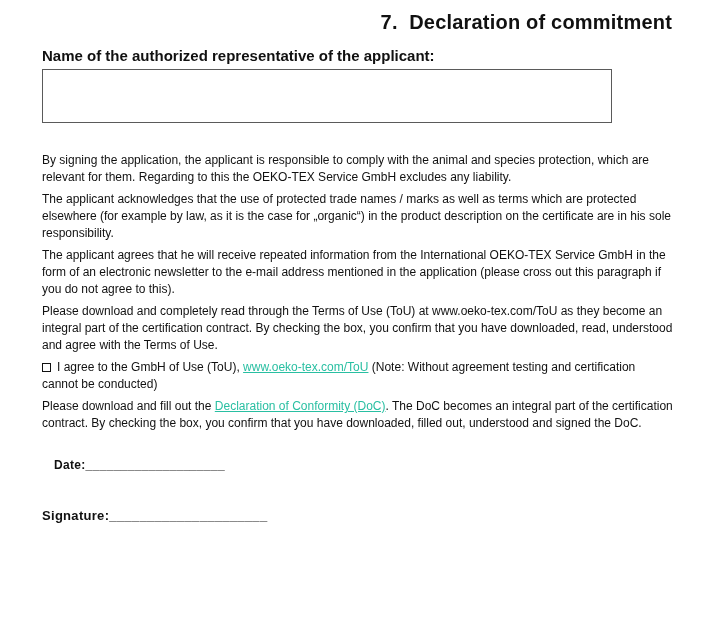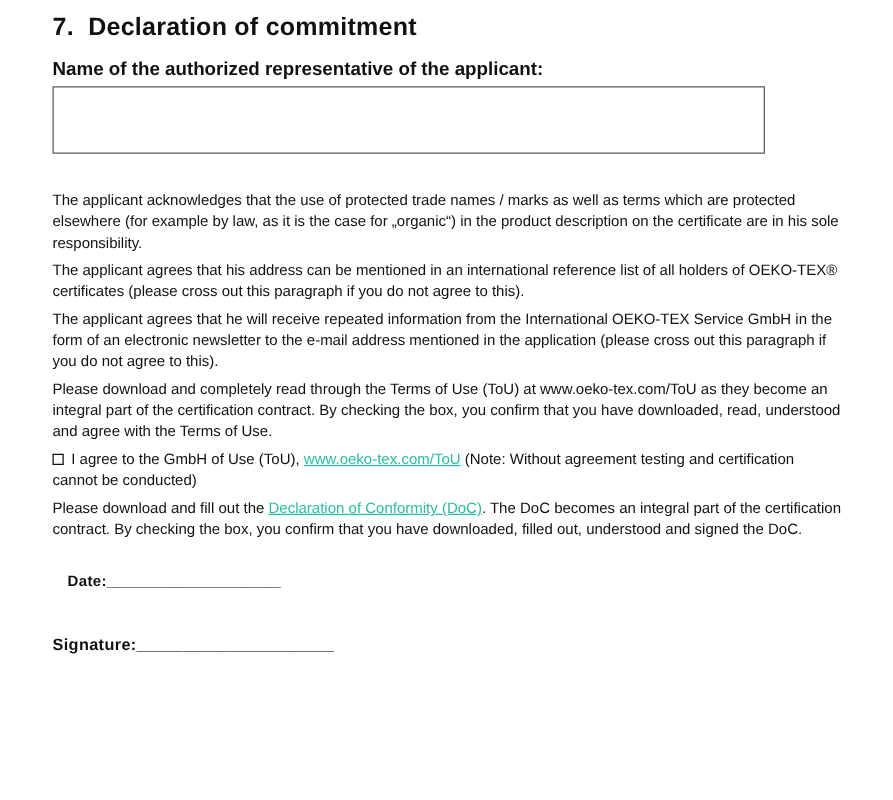--- a/index.html
+++ b/index.html
@@ -17,20 +17,21 @@
   }
   .page {
     padding: 11px 42px 0 42px;
   }
   .doc-title {
     font-size: 20px;
     font-weight: 700;
     letter-spacing: 0.2px;
     margin: 0 0 13px 0;
     white-space: pre;
+    text-align: right;
   }
   .field-label {
     font-size: 15px;
     font-weight: 700;
     margin: 0 0 5px 0;
   }
   .name-input {
     width: 570px;
     height: 54px;
     border: 1px solid #5a5a5a;
@@ -76,22 +77,22 @@
 
 <div class="page">
 
   <h1 class="doc-title">7.  Declaration of commitment</h1>
 
   <div class="field-label">Name of the authorized representative of the applicant:</div>
 
   <div class="name-input"></div>
 
   <div>
+      <div class="para"><span>By signing the application, the applicant is responsible to comply with the animal and species protection, which are relevant for them. Regarding to this the OEKO-TEX Service GmbH excludes any liability.</span></div>
       <div class="para"><span>The applicant acknowledges that the use of protected trade names / marks as well as terms which are protected elsewhere (for example by law, as it is the case for „organic“) in the product description on the certificate are in his sole responsibility.</span></div>
-      <div class="para"><span>The applicant agrees that his address can be mentioned in an international reference list of all holders of OEKO-TEX® certificates (please cross out this paragraph if you do not agree to this).</span></div>
       <div class="para"><span>The applicant agrees that he will receive repeated information from the International OEKO-TEX Service GmbH in the form of an electronic newsletter to the e-mail address mentioned in the application (please cross out this paragraph if you do not agree to this).</span></div>
       <div class="para"><span>Please download and completely read through the Terms of Use (ToU) at www.oeko-tex.com/ToU as they become an integral part of the certification contract. By checking the box, you confirm that you have downloaded, read, understood and agree with the Terms of Use.</span></div>
       <div class="para"><span class="checkbox"></span><span>I agree to the GmbH of Use (ToU), </span><a class="link" href="#">www.oeko-tex.com/ToU</a><span> (Note: Without agreement testing and certification cannot be conducted)</span></div>
       <div class="para"><span>Please download and fill out the </span><a class="link" href="#">Declaration of Conformity (DoC)</a><span>. The DoC becomes an integral part of the certification contract. By checking the box, you confirm that you have downloaded, filled out, understood and signed the DoC.</span></div>
     </div>
 
   <div class="date-line">Date:____________________</div>
 
   <div class="signature-line">Signature:_____________________</div>
 

